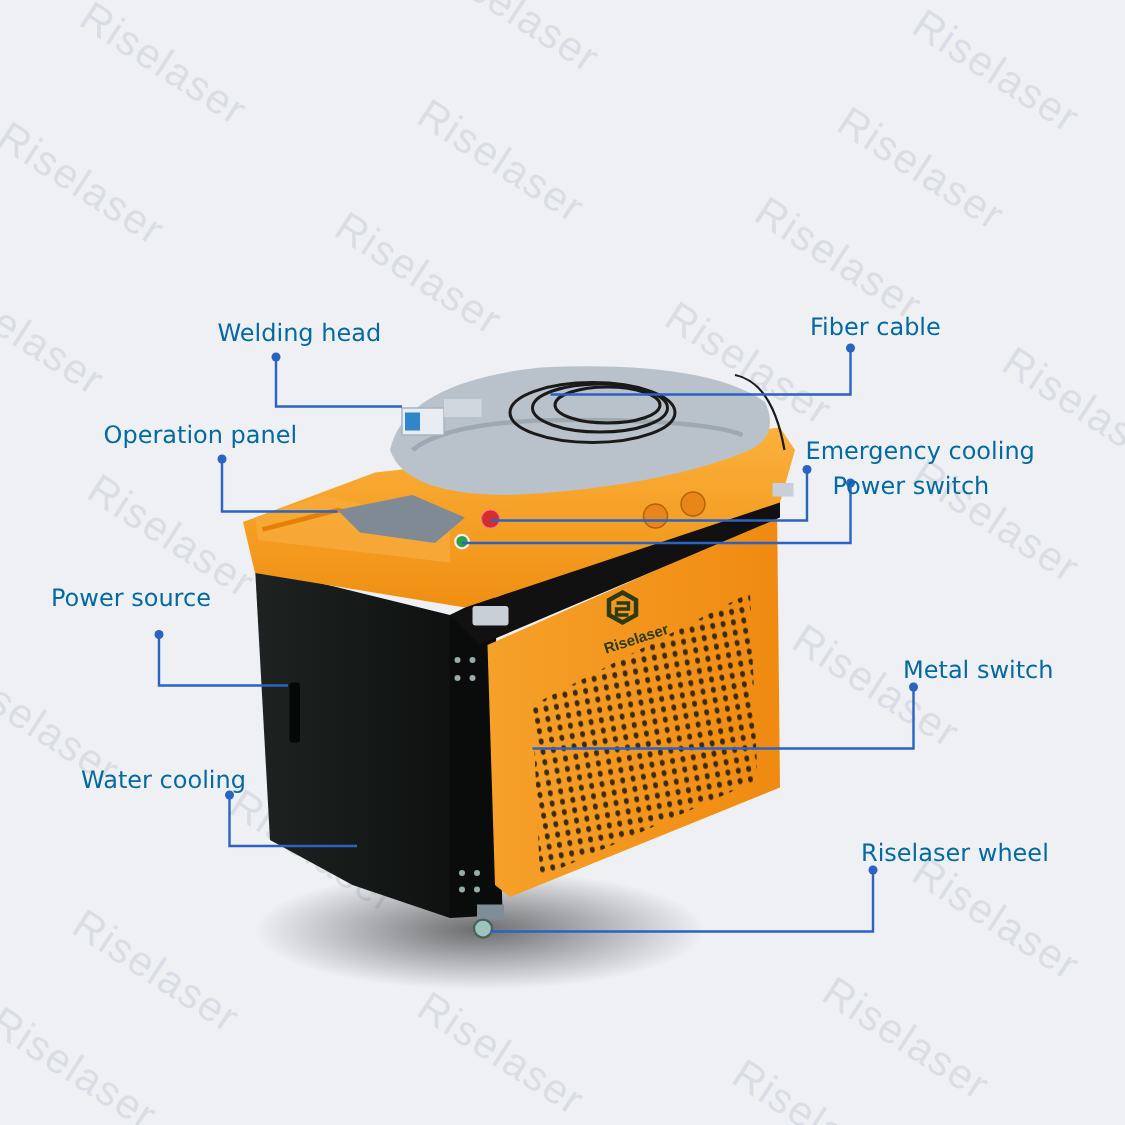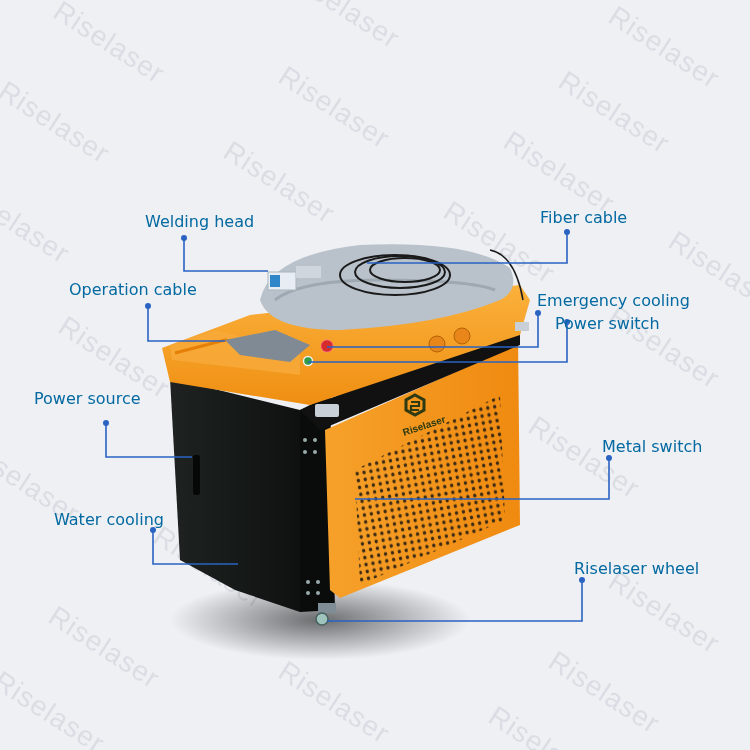--- a/index.html
+++ b/index.html
@@ -146,20 +146,20 @@
       <circle cx="567" cy="322" r="3"></circle>
       <circle cx="106" cy="423" r="3"></circle>
       <circle cx="609" cy="458" r="3"></circle>
       <circle cx="153" cy="530" r="3"></circle>
       <circle cx="582" cy="580" r="3"></circle>
     </g>
   </svg>
 
   <div class="label" style="left:145px;top:214px">Welding head</div>
   <div class="label" style="left:540px;top:210px">Fiber cable</div>
-  <div class="label" style="left:69px;top:282px">Operation cable</div>
+  <div class="label" style="left:69px;top:282px">Operation panel</div>
   <div class="label" style="left:537px;top:293px">Emergency cooling</div>
   <div class="label" style="left:555px;top:316px">Power switch</div>
   <div class="label" style="left:34px;top:391px">Power source</div>
   <div class="label" style="left:602px;top:439px">Metal switch</div>
   <div class="label" style="left:54px;top:512px">Water cooling</div>
   <div class="label" style="left:574px;top:561px">Riselaser wheel</div>
 </div>
 
 </body></html>

